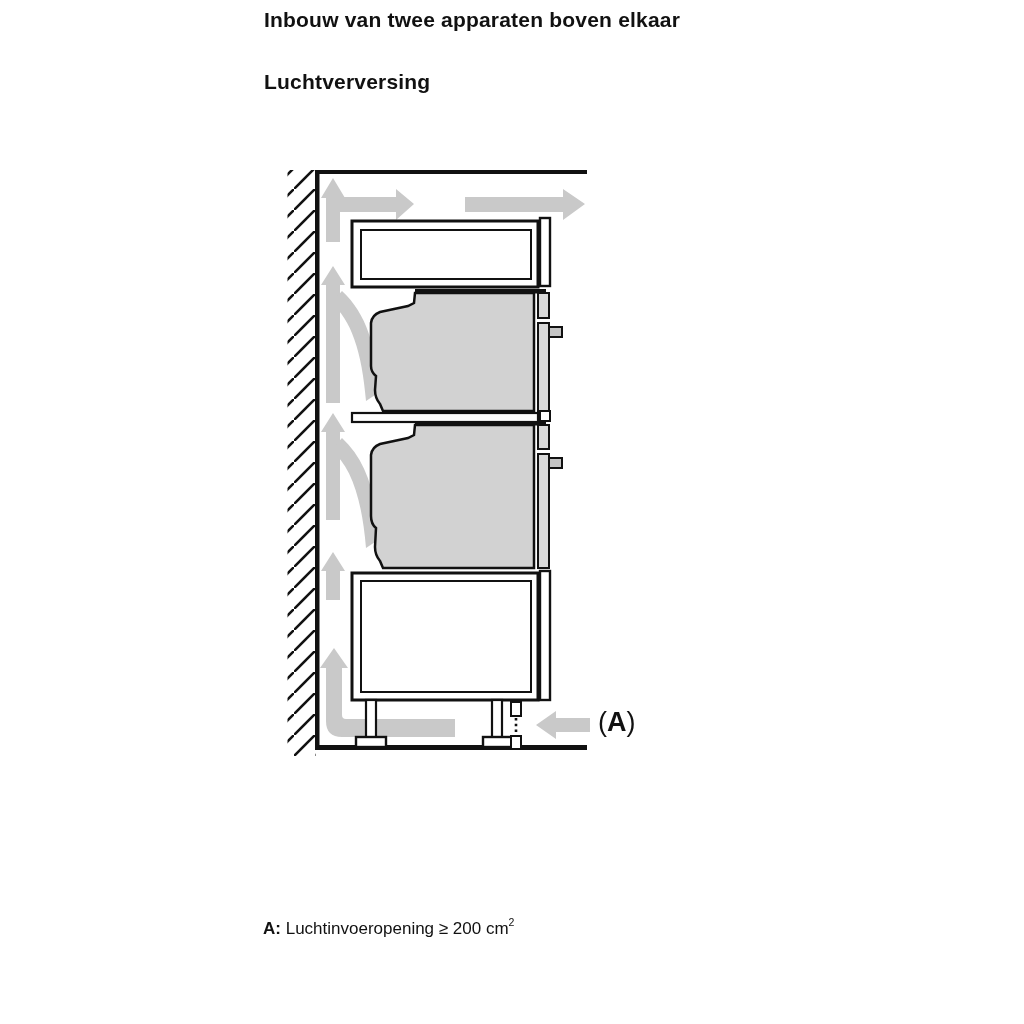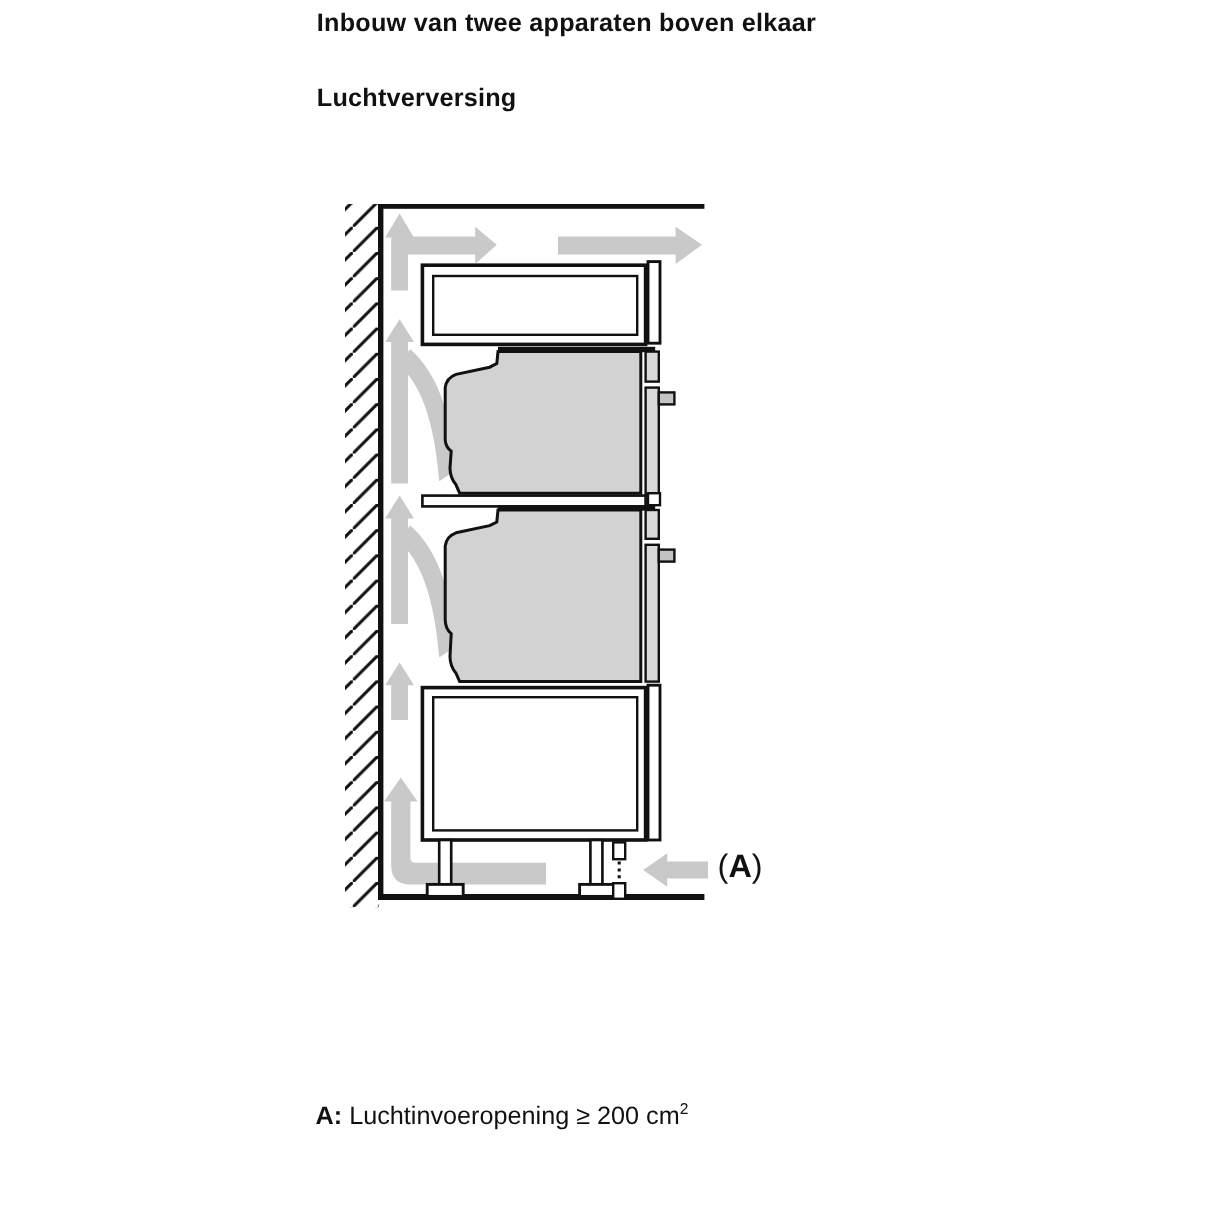--- a/index.html
+++ b/index.html
@@ -25,21 +25,21 @@
   .title1{top:8px;}
   .title2{top:70px;}
   .diagram-svg{position:absolute;left:0;top:0;width:1024px;height:1024px;}
   .label-a{
     position:absolute;left:598px;top:707px;
     font-size:27px;white-space:nowrap;
   }
   .label-a .bold{font-weight:bold;}
   .caption{
     position:absolute;left:263px;top:917px;
-    font-size:21px;white-space:nowrap;
+    font-size:17px;white-space:nowrap;
   }
   .caption .prefix{font-weight:bold;}
   .caption sup{font-size:0.62em;position:relative;top:-0.05em;vertical-align:super;}
 </style>
 </head>
 <body>
 
 <div class="page">
 
   <div class="title title1">Inbouw van twee apparaten boven elkaar</div>

